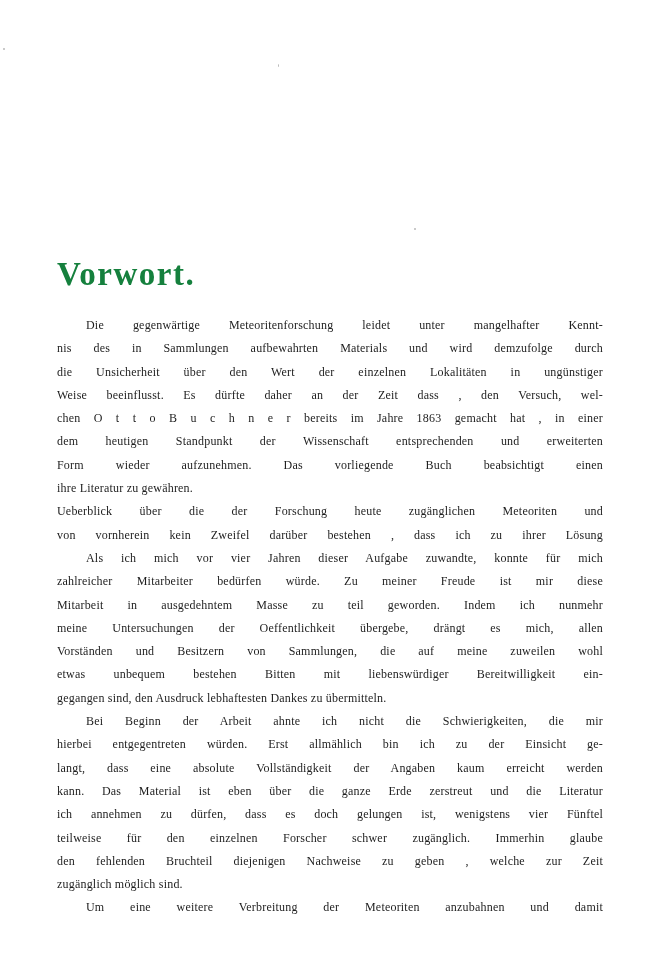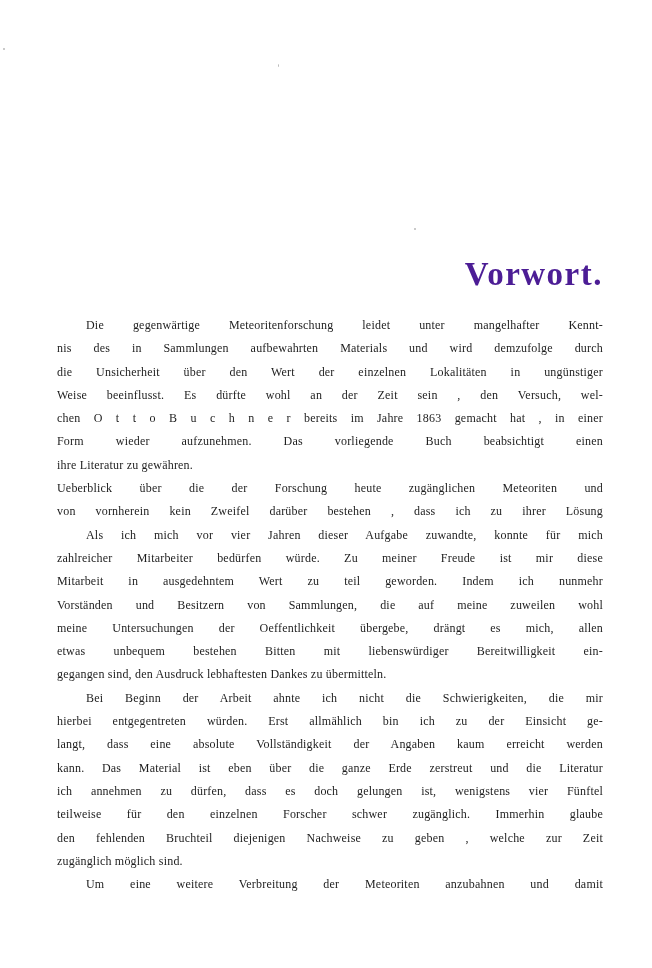--- a/index.html
+++ b/index.html
@@ -13,25 +13,25 @@
     font-family: "Liberation Serif", serif;
   }
   .content {
     position: absolute;
     left: 57px;
     top: 256px;
     width: 546px;
   }
   .title {
     margin: 0 0 21px 0;
-    text-align: right;
+    text-align: left;
     font-size: 33px;
     font-weight: 700;
     letter-spacing: 1.5px;
-    color: #4c1d95;
+    color: #15803d;
   }
   .paragraph { margin: 0; }
   .line {
     font-size: 12px;
     line-height: 23.3px;
     color: #1d1d1d;
     letter-spacing: 0.2px;
     text-align: justify;
     text-align-last: justify;
     -moz-text-align-last: justify;
@@ -60,33 +60,34 @@
   <span class="speck s2"></span>
   <span class="speck s3"></span>
 
   <div class="content">
     <h1 class="title">Vorwort.</h1>
 
     <div class="paragraph">
         <div class="line indent">Die gegenwärtige Meteoritenforschung leidet unter mangelhafter Kennt-</div>
         <div class="line">nis des in Sammlungen aufbewahrten Materials und wird demzufolge durch</div>
         <div class="line">die Unsicherheit über den Wert der einzelnen Lokalitäten in ungünstiger</div>
-        <div class="line">Weise beeinflusst.  Es dürfte wohl an der Zeit sein , den Versuch, wel-</div>
+        <div class="line">Weise beeinflusst.  Es dürfte daher an der Zeit dass , den Versuch, wel-</div>
         <div class="line">chen O t t o  B u c h n e r bereits im Jahre 1863 gemacht hat , in einer</div>
+        <div class="line">dem heutigen Standpunkt der Wissenschaft entsprechenden und erweiterten</div>
         <div class="line">Form wieder aufzunehmen.  Das vorliegende Buch beabsichtigt einen</div>
         <div class="line last">ihre Literatur zu gewähren.</div>
         <div class="line">Ueberblick über die der Forschung heute zugänglichen Meteoriten und</div>
       </div>
     <div class="paragraph">
         <div class="line">von vornherein kein Zweifel darüber bestehen , dass ich zu ihrer Lösung</div>
         <div class="line indent">Als ich mich vor vier Jahren dieser Aufgabe zuwandte, konnte für mich</div>
         <div class="line">zahlreicher Mitarbeiter bedürfen würde.  Zu meiner Freude ist mir diese</div>
-        <div class="line">Mitarbeit in ausgedehntem Wert zu teil geworden.  Indem ich nunmehr</div>
+        <div class="line">Mitarbeit in ausgedehntem Masse zu teil geworden.  Indem ich nunmehr</div>
+        <div class="line">meine Untersuchungen der Oeffentlichkeit übergebe, drängt es mich, allen</div>
         <div class="line">Vorständen und Besitzern von Sammlungen, die auf meine zuweilen wohl</div>
-        <div class="line">meine Untersuchungen der Oeffentlichkeit übergebe, drängt es mich, allen</div>
         <div class="line">etwas unbequem bestehen Bitten mit liebenswürdiger Bereitwilligkeit ein-</div>
         <div class="line last">gegangen sind, den Ausdruck lebhaftesten Dankes zu übermitteln.</div>
       </div>
     <div class="paragraph">
         <div class="line indent">Bei Beginn der Arbeit ahnte ich nicht die Schwierigkeiten, die mir</div>
         <div class="line">hierbei entgegentreten würden.  Erst allmählich bin ich zu der Einsicht ge-</div>
         <div class="line">langt, dass eine absolute Vollständigkeit der Angaben kaum erreicht werden</div>
         <div class="line">kann. Das Material ist eben über die ganze Erde zerstreut und die Literatur</div>
         <div class="line">ich annehmen zu dürfen, dass es doch gelungen ist, wenigstens vier Fünftel</div>
         <div class="line">teilweise für den einzelnen Forscher schwer zugänglich.  Immerhin glaube</div>

